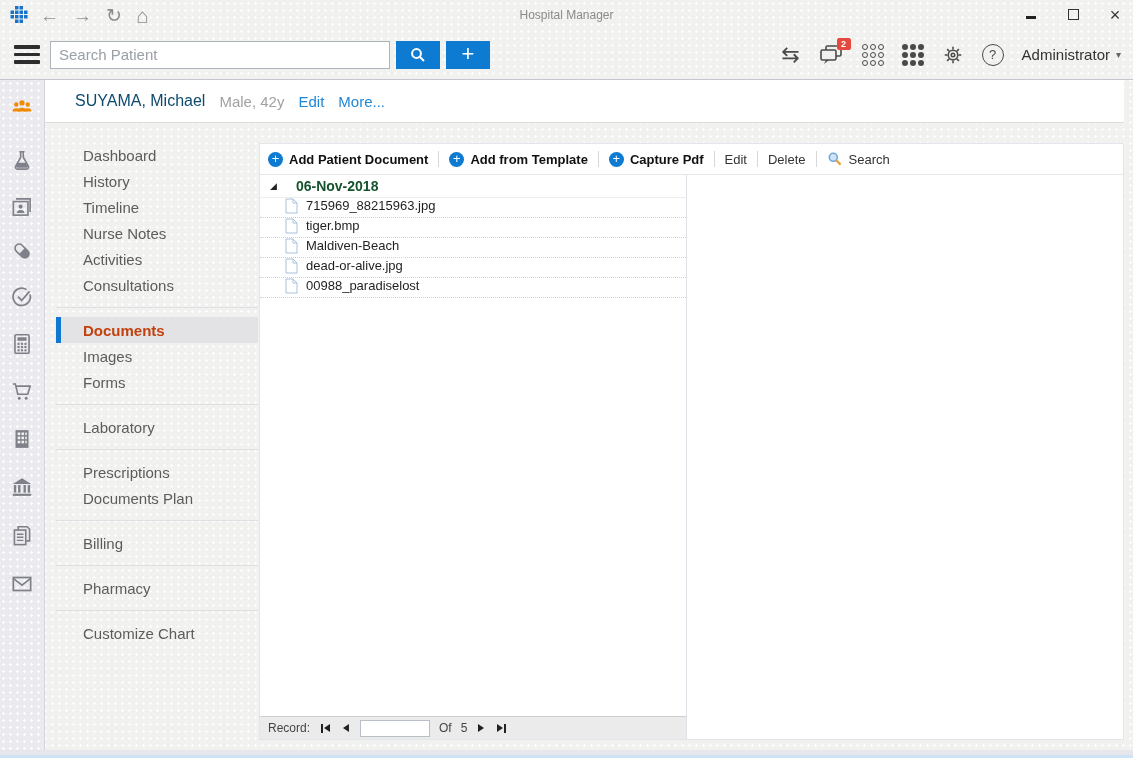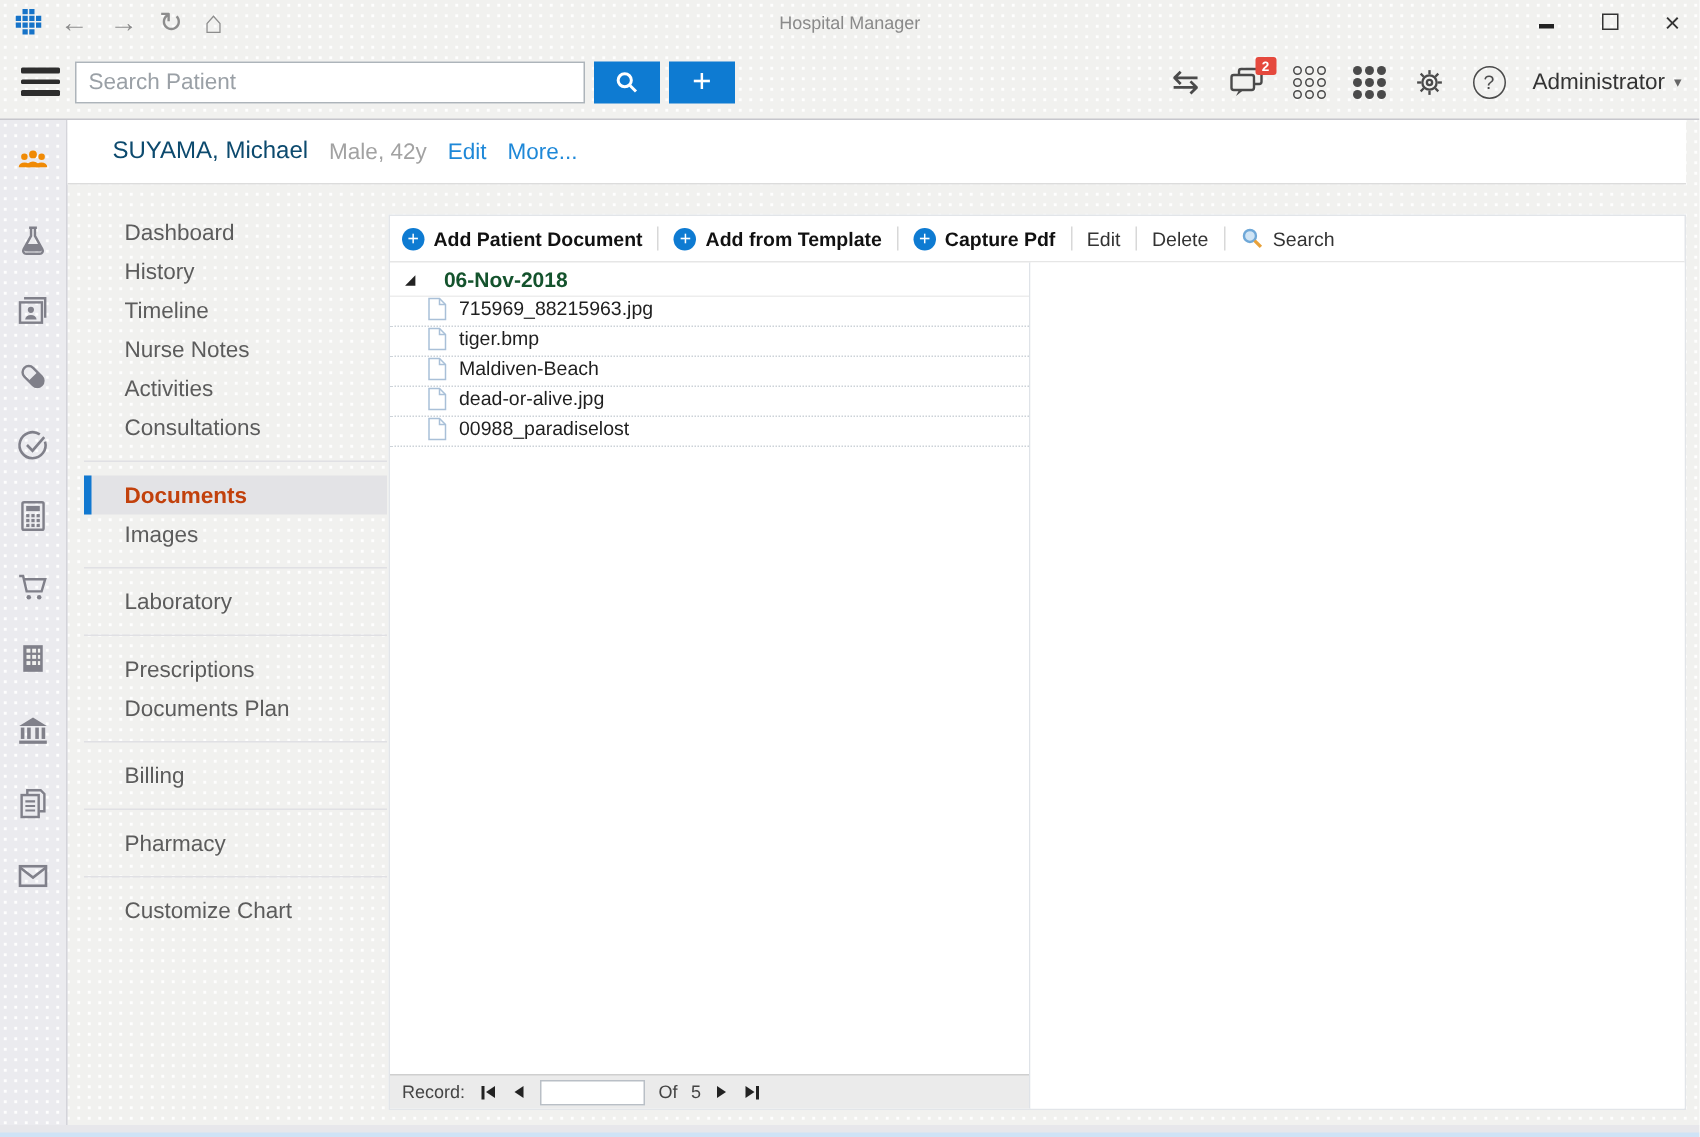--- a/index.html
+++ b/index.html
@@ -304,20 +304,21 @@
 <div class="nav">
   <div class="nav-item">Dashboard</div>
   <div class="nav-item">History</div>
   <div class="nav-item">Timeline</div>
   <div class="nav-item">Nurse Notes</div>
   <div class="nav-item">Activities</div>
   <div class="nav-item">Consultations</div>
   <hr class="nav-div">
   <div class="nav-item sel">Documents</div>
   <div class="nav-item">Images</div>
+  <div class="nav-item">Forms</div>
   <hr class="nav-div">
   <div class="nav-item">Laboratory</div>
   <hr class="nav-div">
   <div class="nav-item">Prescriptions</div>
   <div class="nav-item">Documents Plan</div>
   <hr class="nav-div">
   <div class="nav-item">Billing</div>
   <hr class="nav-div">
   <div class="nav-item">Pharmacy</div>
   <hr class="nav-div">

